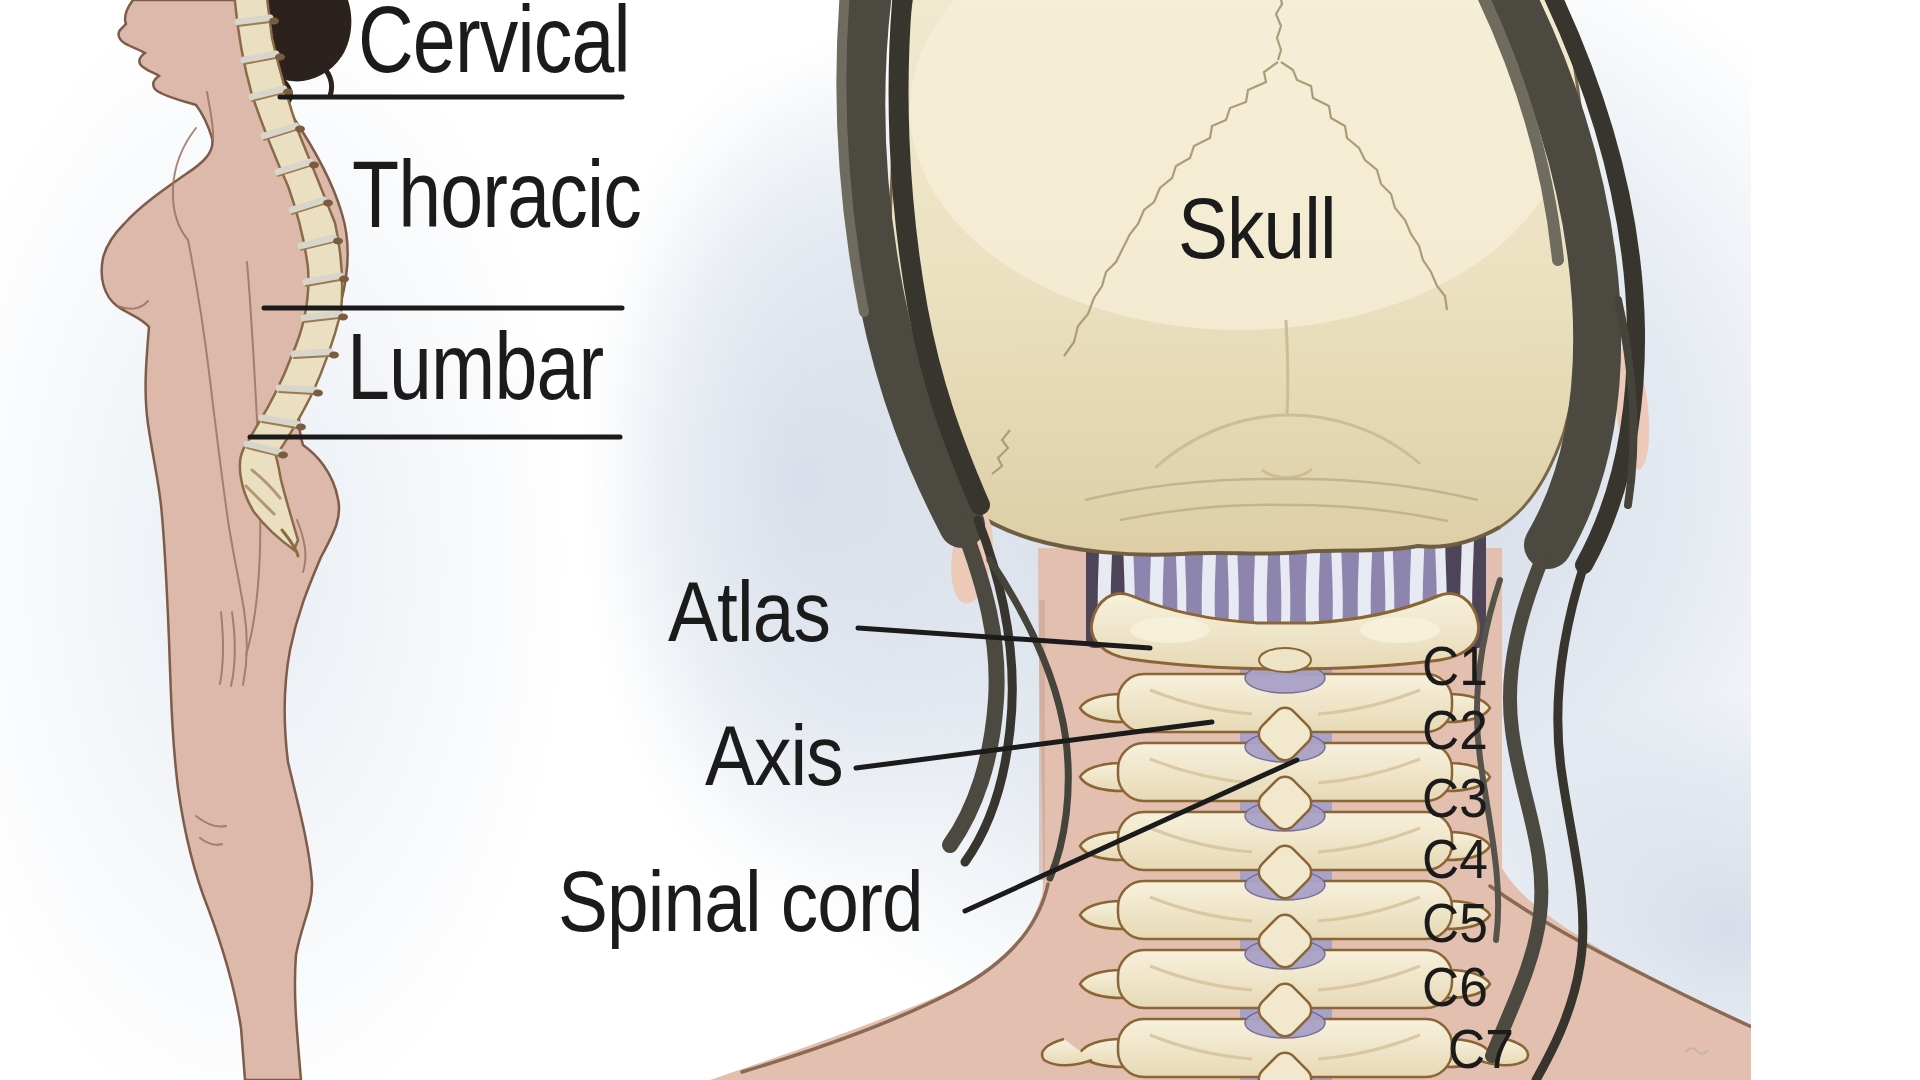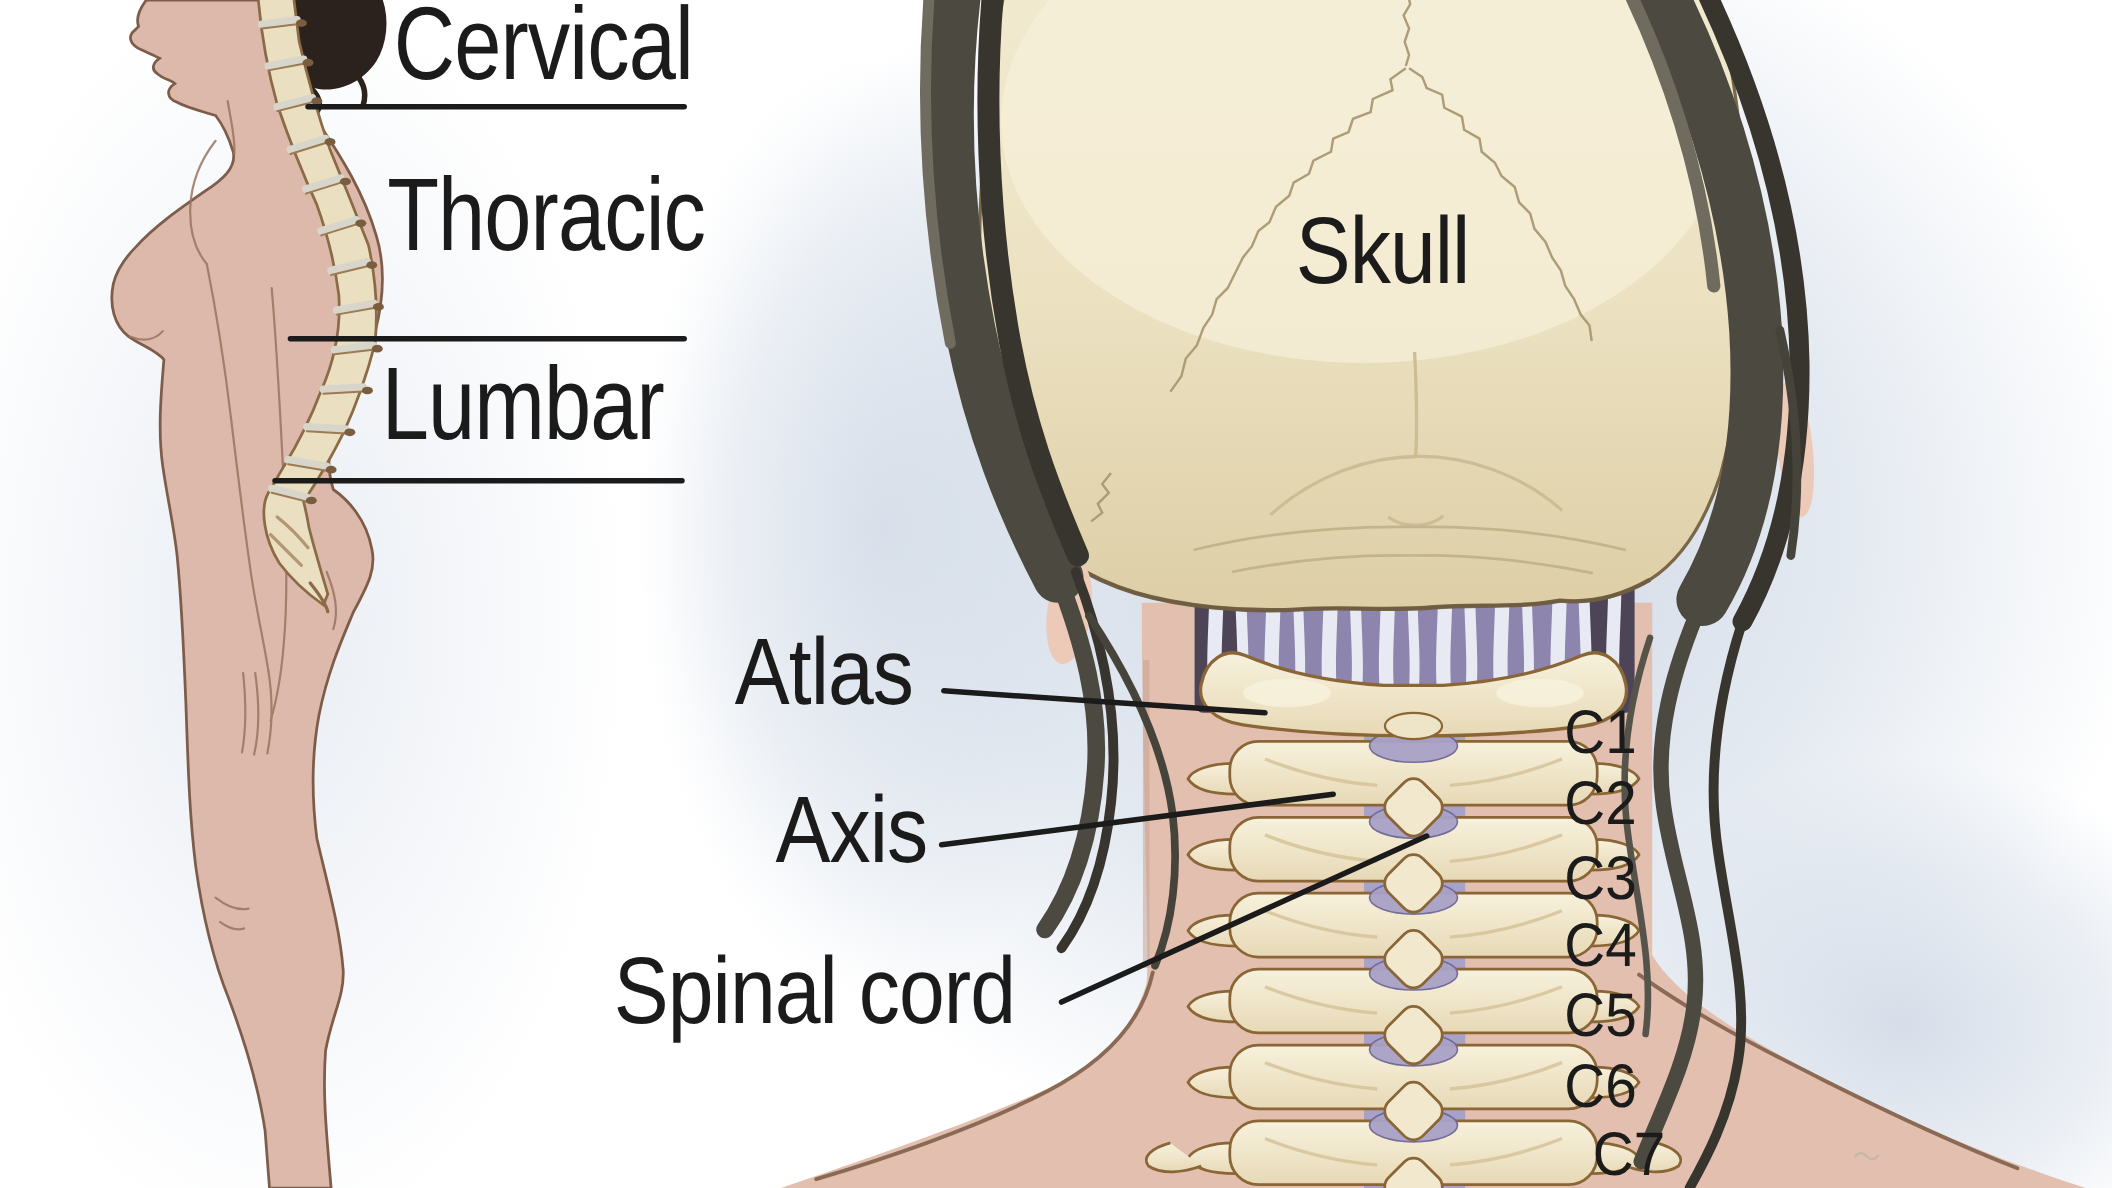--- a/index.html
+++ b/index.html
@@ -1,18 +1,19 @@
 <!DOCTYPE html>
 <html style="--ink: #1b1b1b; --skin: #dcb9ab; --skin_outline: #7d5c49; --neck_skin: #e2bfae; --bone: #e8dbb9; --bone_light: #f3ecd4; --bone_outline: #8a6535; --skull_edge: #7a6748; --ligament: #e7eaf2; --canal: #a9a2c8; --cord: #918ab8; --shadow_purple: #4e4457; --hair_right: #4c4a40; --hair_left: #2b221e; --bg_blue: #cfd9e6;"><head>
 <meta charset="utf-8">
 <style>
   html,body{margin:0;padding:0;background:#ffffff;}
   .canvas{
-    position:relative;width:1920px;height:1080px;overflow:hidden;background:#ffffff;
+    position:relative;width:1728px;height:1080px;overflow:hidden;background:#ffffff;
     font-family:"Liberation Sans", sans-serif;
+    padding-left:23px;
   }
   .canvas svg{position:absolute;left:0;top:0;}
   .diagram-label{
     position:absolute;color:var(--ink,#1b1b1b);line-height:1;white-space:nowrap;
     transform-origin:left top;font-weight:400;
   }
   .label-lg{font-size:94px;transform:scaleX(.82);letter-spacing:-1px;}
   .label-md{font-size:86px;transform:scaleX(.87);letter-spacing:-1px;}
   .label-c{font-size:56px;transform:scaleX(.92);}
 </style>

